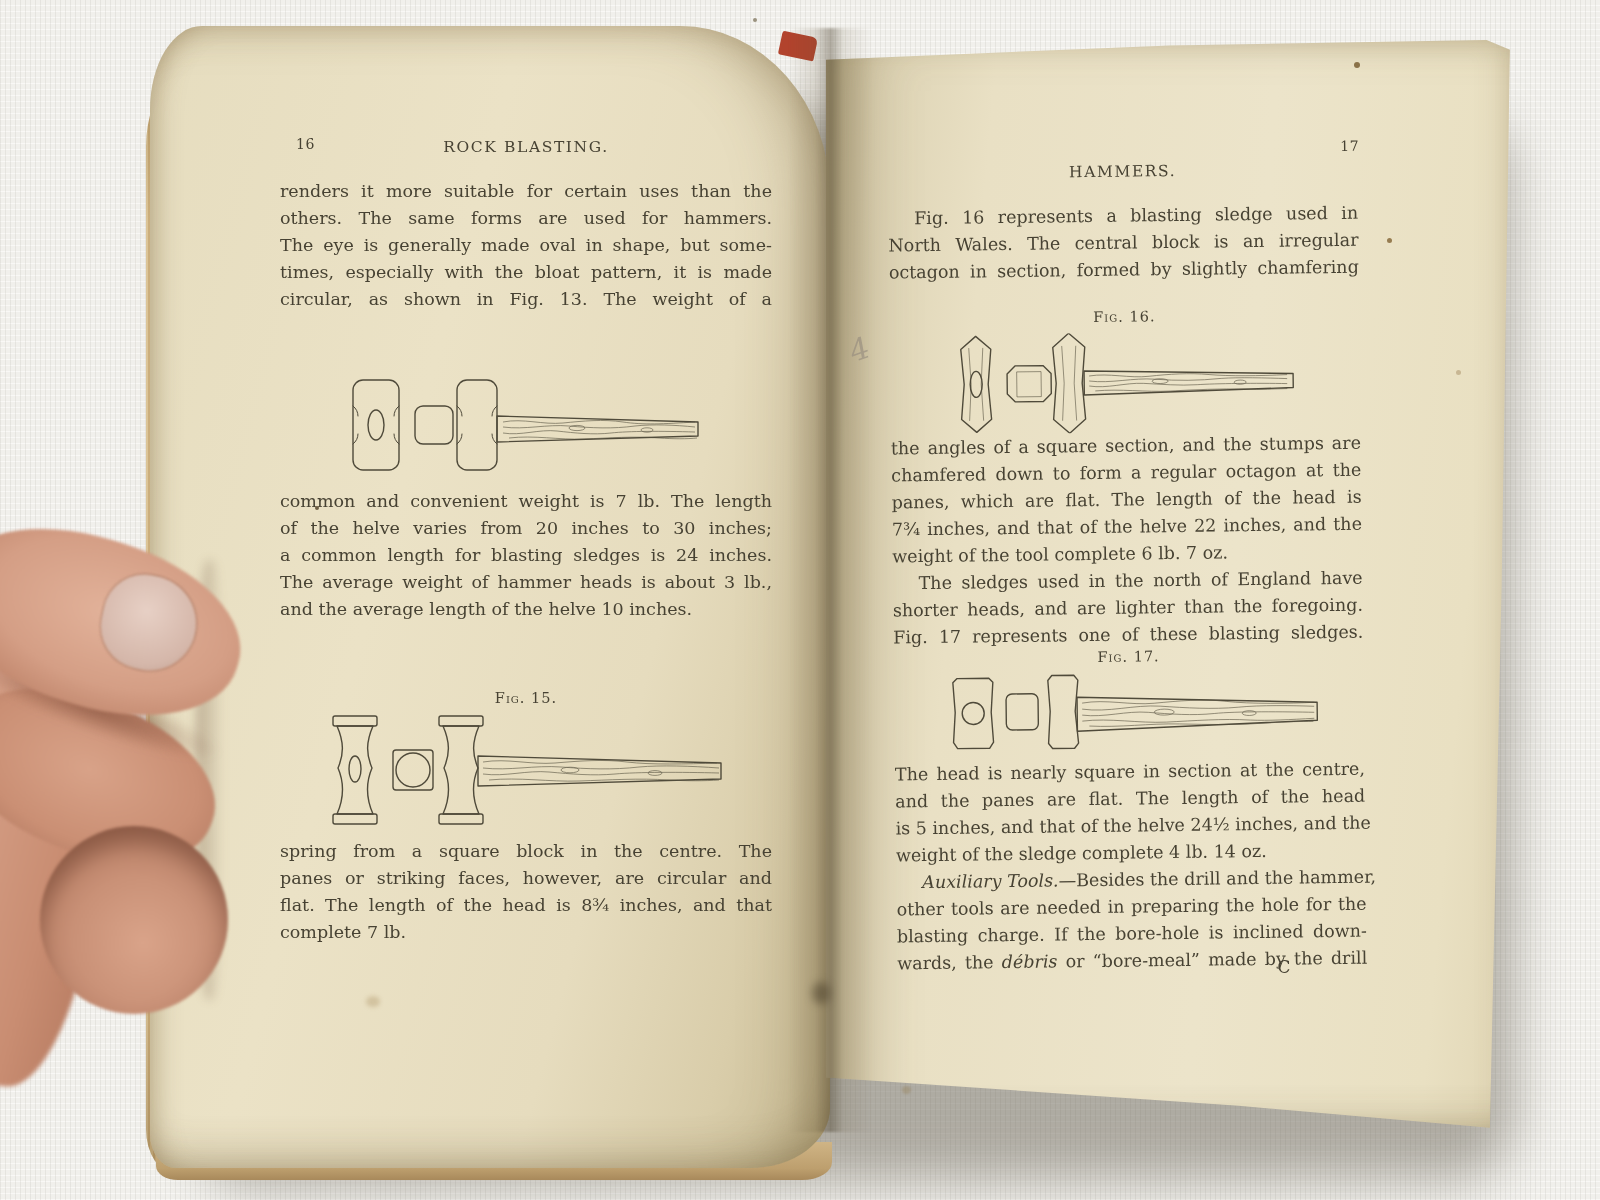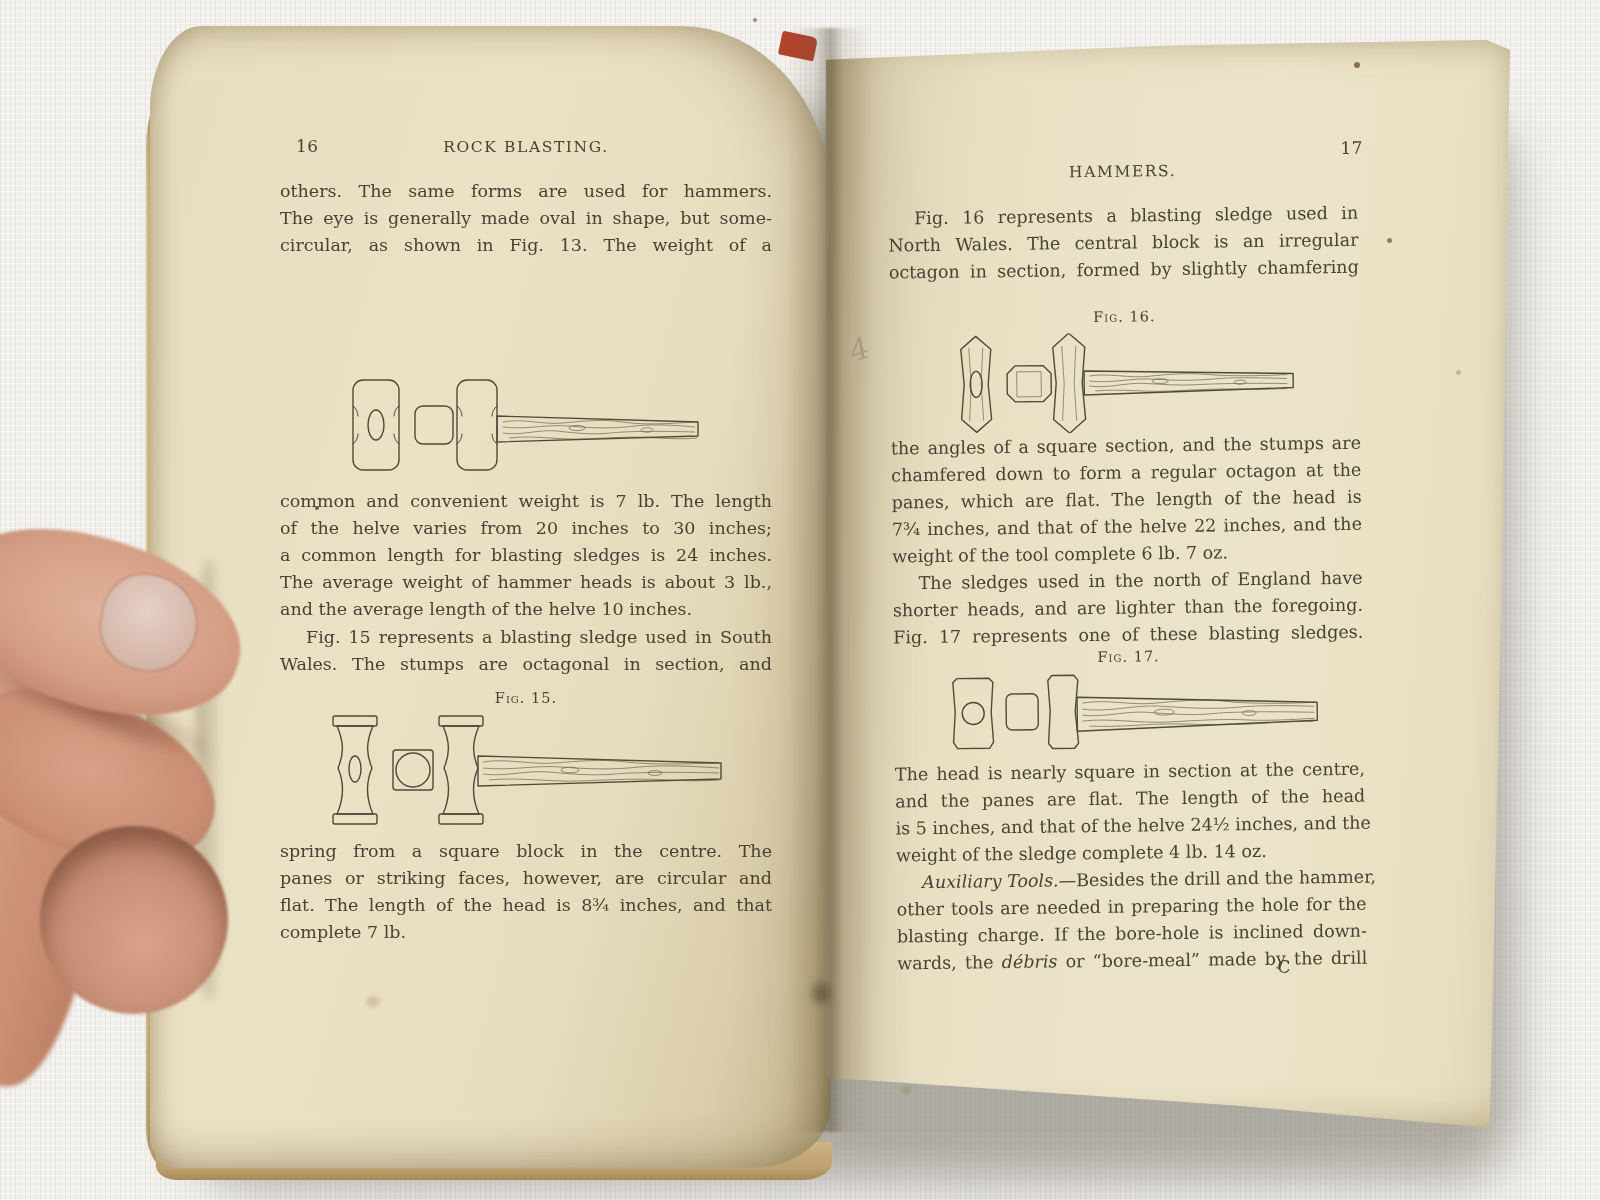--- a/index.html
+++ b/index.html
@@ -36,21 +36,21 @@
                inset 0 26px 32px -22px rgba(130,105,60,.25);}
   .page-right{left:826px;top:40px;width:688px;height:1092px;
     background:linear-gradient(95deg,#cfc5a4 0%,#ddd3b4 7%,#e9e0c4 22%,#ece4ca 58%,#e9e0c2 88%,#e0d5b4 100%);
     clip-path:polygon(0 1.8%,50% .5%,96% 0,99.4% .9%,98.2% 50%,96.5% 99.6%,60% 97.6%,0 95%);
     box-shadow:inset 54px 0 64px -26px rgba(108,88,48,.42),
                inset -22px 0 34px -18px rgba(120,95,55,.3),
                inset 0 -28px 40px -24px rgba(110,90,50,.3),
                inset 0 22px 28px -20px rgba(130,105,60,.22);}
   .rp-inner{position:absolute;inset:0;transform:rotate(-.7deg);transform-origin:50% 0;}
   
-  .pageno{position:absolute;font-size:17px;letter-spacing:.5px;}
+  .pageno{position:absolute;font-size:14px;letter-spacing:.5px;}
   .runhead{position:absolute;font-size:15.5px;letter-spacing:1.6px;text-align:center;}
   .tb{position:absolute;font-size:17.5px;line-height:27px;}
   .page-left .tb{left:130px;width:492px;}
   .page-right .tb{left:60px;width:470px;}
   .line{height:27px;text-align:justify;text-align-last:justify;white-space:nowrap;}
   .line.last{text-align-last:left;}
   .line.indent{text-indent:26px;}
   .it{font-style:italic;}
   .figcap{position:absolute;text-align:center;font-size:14.5px;font-variant:small-caps;letter-spacing:1px;}
   .page-left .figcap{left:130px;width:492px;}
@@ -104,22 +104,24 @@
 <div class="bottom-edge"></div>
 <div class="cover-tip tip-top-left"></div>
 <div class="cover-tip tip-top-right"></div>
 <div class="cover-tip tip-bottom"></div>
 
 <div class="page page-left">
   <span class="pageno" style="left:146px;top:110px;">16</span>
   <div class="runhead" style="left:130px;top:112px;width:492px;">ROCK BLASTING.</div>
 
   <div class="tb" style="top:152px;">
+    <div class="line">renders it more suitable for certain uses than the</div>
     <div class="line">others.  The same forms are used for hammers.</div>
     <div class="line">The eye is generally made oval in shape, but some-</div>
+    <div class="line">times, especially with the bloat pattern, it is made</div>
     <div class="line">circular, as shown in Fig. 13.  The weight of a</div>
   </div>
 
 
   <div class="figure" style="left:195px;top:352px;">
     <svg width="360" height="95" viewBox="0 0 360 95">
       <g class="draw">
         <rect x="8" y="2" width="46" height="90" rx="10"></rect>
         <path d="M8,28 q5,4 5,10 M8,66 q5,-4 5,-10 M54,28 q-5,4 -5,10 M54,66 q-5,-4 -5,-10" stroke-width="1"></path>
         <ellipse cx="31" cy="47" rx="8" ry="15"></ellipse>
@@ -140,24 +142,20 @@
   </div>
 
   <div class="tb" style="top:462px;">
     <div class="line">common and convenient weight is 7 lb.  The length</div>
     <div class="line">of the helve varies from 20 inches to 30 inches;</div>
     <div class="line">a common length for blasting sledges is 24 inches.</div>
     <div class="line">The average weight of hammer heads is about 3 lb.,</div>
     <div class="line last">and the average length of the helve 10 inches.</div>
   </div>
 
-  <div class="tb" style="top:598px;">
-    <div class="line indent">Fig. 15 represents a blasting sledge used in South</div>
-    <div class="line">Wales.  The stumps are octagonal in section, and</div>
-  </div>
 
   <div class="figcap" style="top:664px;">Fig. 15.</div>
 
   <div class="figure" style="left:175px;top:688px;">
     <svg width="400" height="115" viewBox="0 0 400 115">
       <g class="draw">
         <rect x="8" y="2" width="44" height="10" rx="2"></rect>
         <rect x="8" y="100" width="44" height="10" rx="2"></rect>
         <path d="M12,12 H48 C41,28 41,40 47,54 C41,68 41,84 48,100 H12 C19,84 19,68 13,54 C19,40 19,28 12,12 Z"></path>
         <ellipse cx="30" cy="55" rx="6" ry="13"></ellipse>

